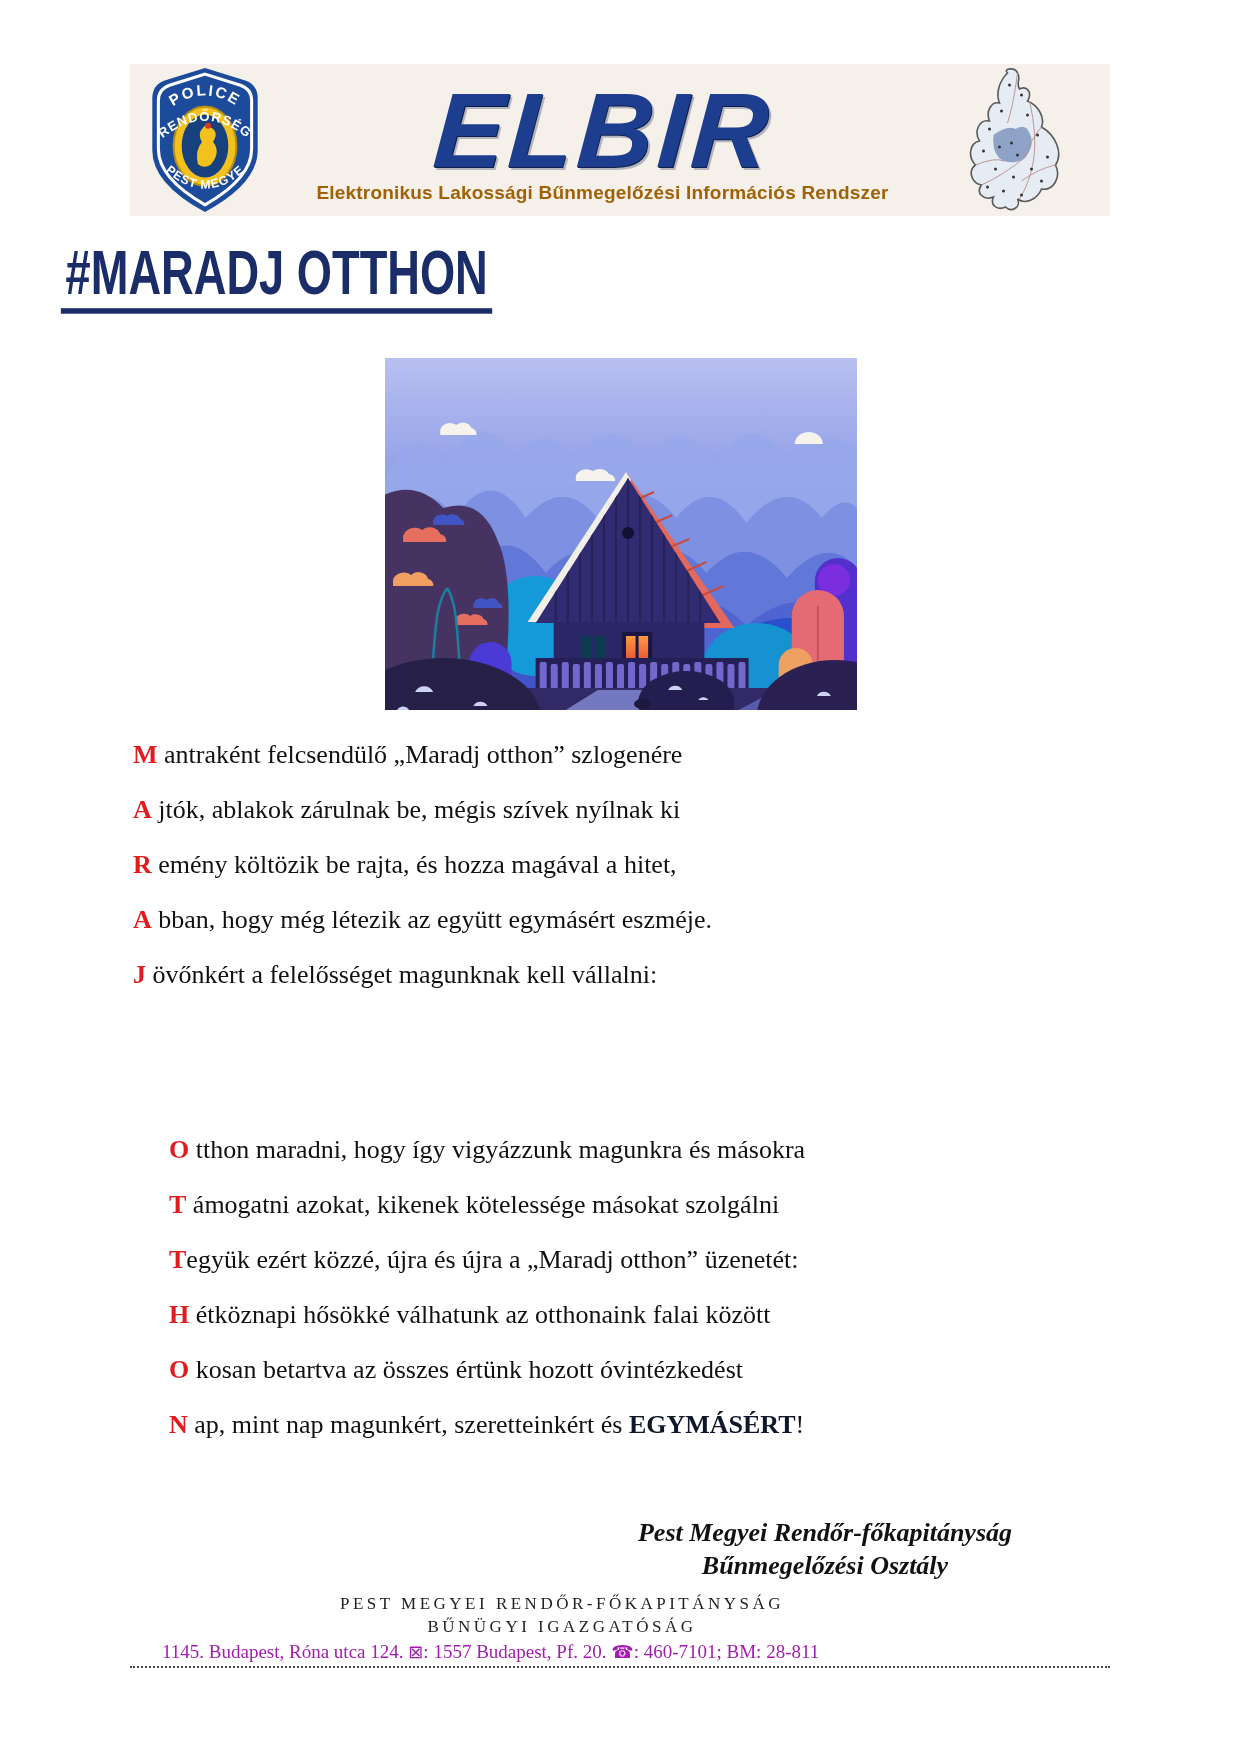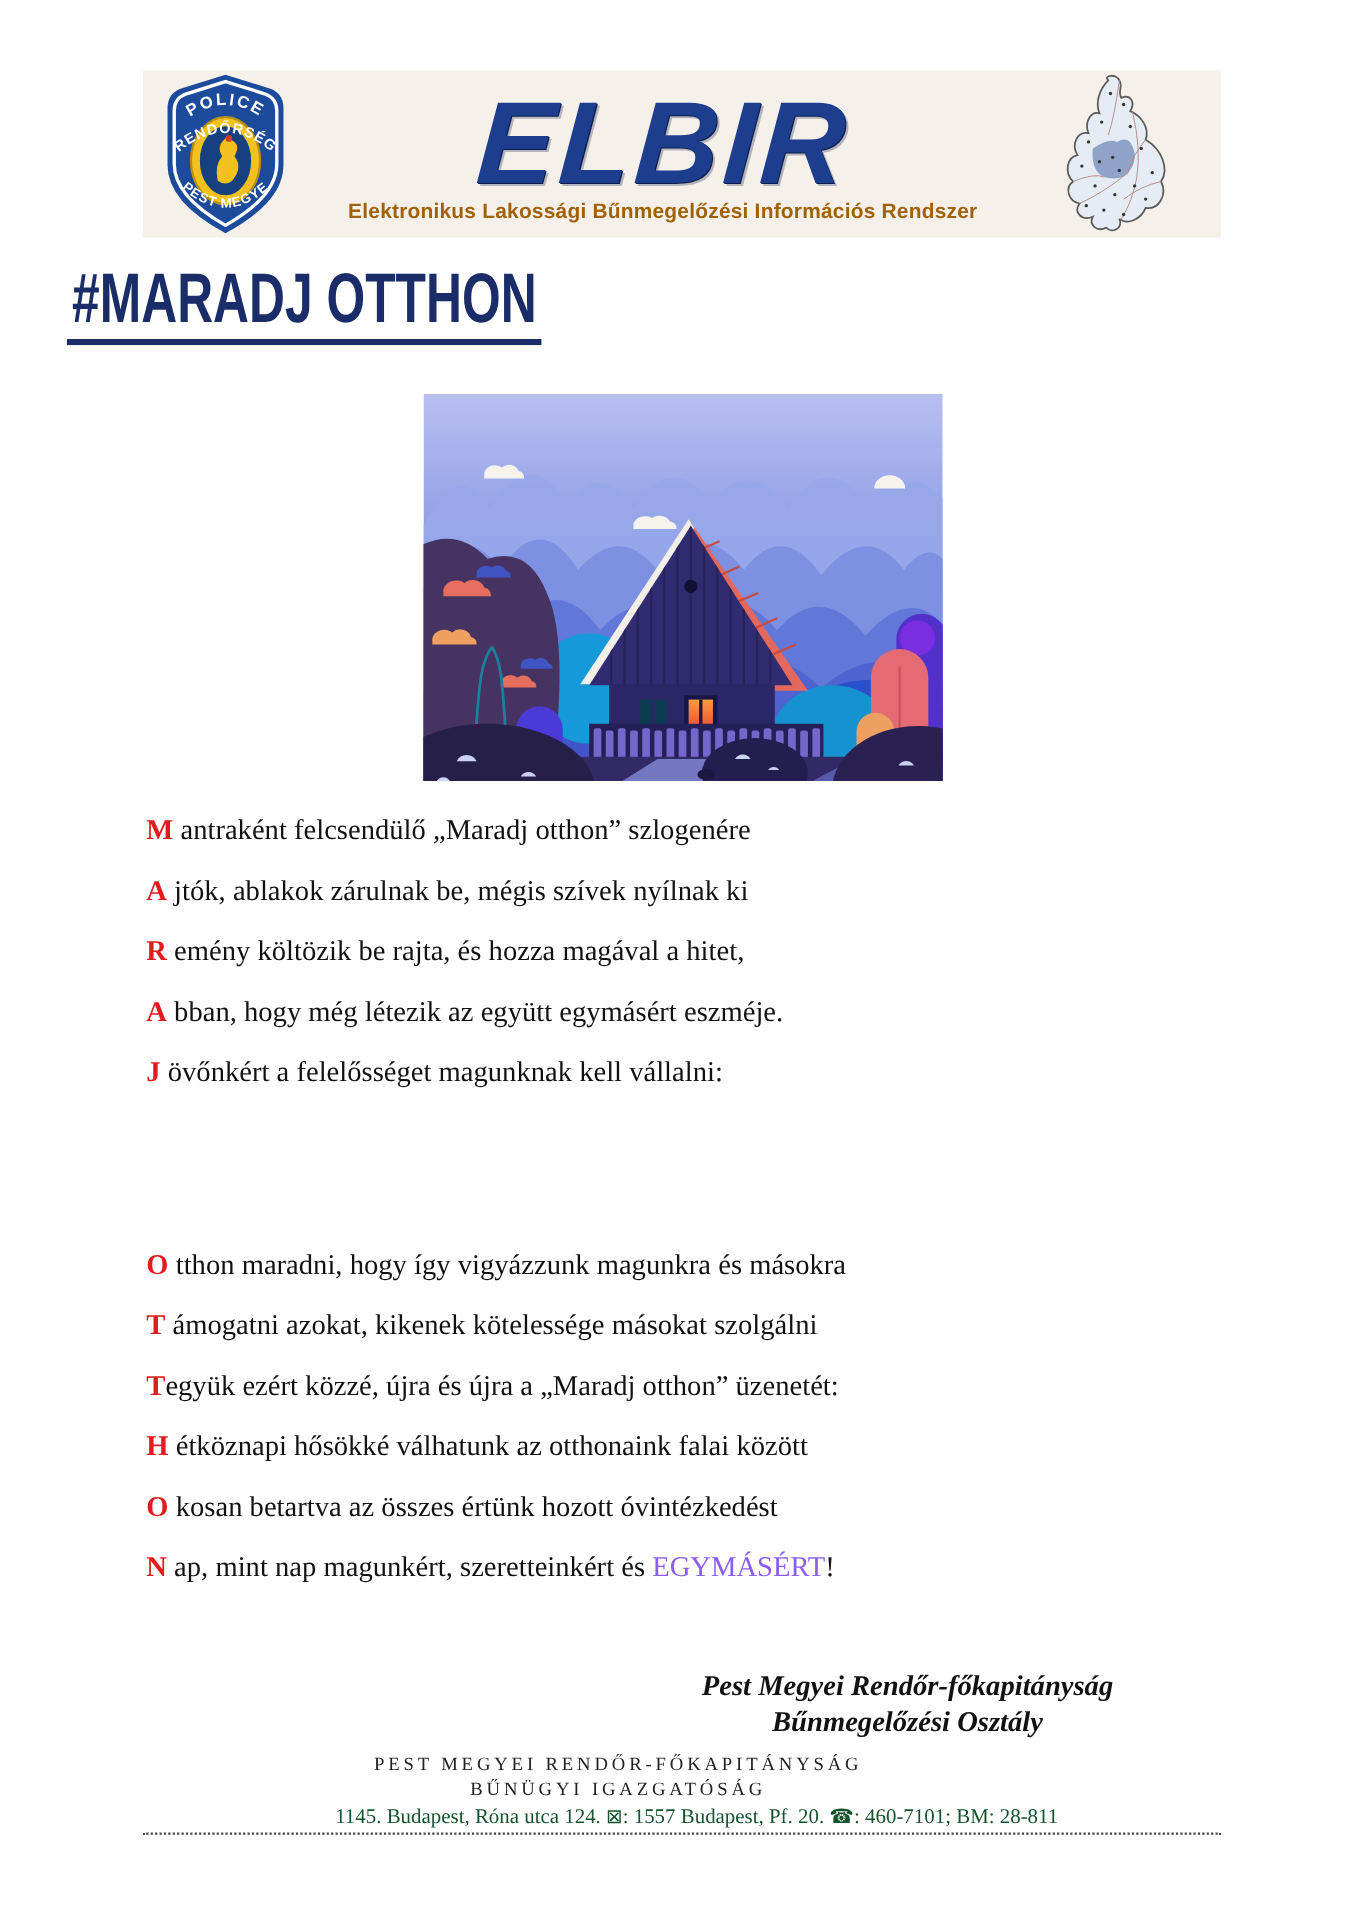--- a/index.html
+++ b/index.html
@@ -33,37 +33,37 @@
   .page-title .title-text{
     display:inline-block;font-size:58px;font-weight:bold;color:#1b2d68;
     letter-spacing:0px;transform:scale(.78,1.1);transform-origin:center top;
     border-bottom:5px solid #1b2d68;padding:0 6px 4px 6px;line-height:1.0;
   }
   
   .illustration{position:absolute;left:385px;top:358px;width:472px;height:352px;}
   .illustration svg{display:block;width:100%;height:100%;}
   
   .stanza{position:absolute;left:133px;width:960px;}
-  #stanza1{top:727px;} #stanza2{top:1122px;}
+  #stanza1{top:727px;} #stanza2{top:1122px;margin-left:36px;}
   .poem-line{font-size:26px;line-height:55px;margin:0;white-space:nowrap;}
   .poem-line .initial{color:#e11b1e;font-weight:bold;}
-  .poem-line .emphasis{color:#8b5cf6;font-weight:normal;}
+  .poem-line .emphasis{color:#0f172a;font-weight:bold;}
   
   .signature{
     position:absolute;left:600px;top:1516px;width:450px;text-align:center;
     font-weight:bold;font-style:italic;font-size:26px;line-height:33px;color:#111;
   }
   
   .org-block{
     position:absolute;left:262px;top:1592px;width:600px;text-align:center;
     font-size:17px;letter-spacing:3.5px;line-height:23px;color:#222;
   }
   .address-line{
-    position:absolute;left:162px;top:1641px;width:800px;text-align:right;
-    font-size:19px;color:#14532d;
+    position:absolute;left:162px;top:1641px;width:800px;text-align:left;
+    font-size:19px;color:#a21caf;
   }
   .icon-glyph{font-family:"DejaVu Sans", sans-serif;font-size:18px;}
   .footer-rule{
     position:absolute;left:130px;top:1666px;width:980px;height:0;
     border-top:2px dotted #444;
   }
 </style>
 </head>
 <body>
 

